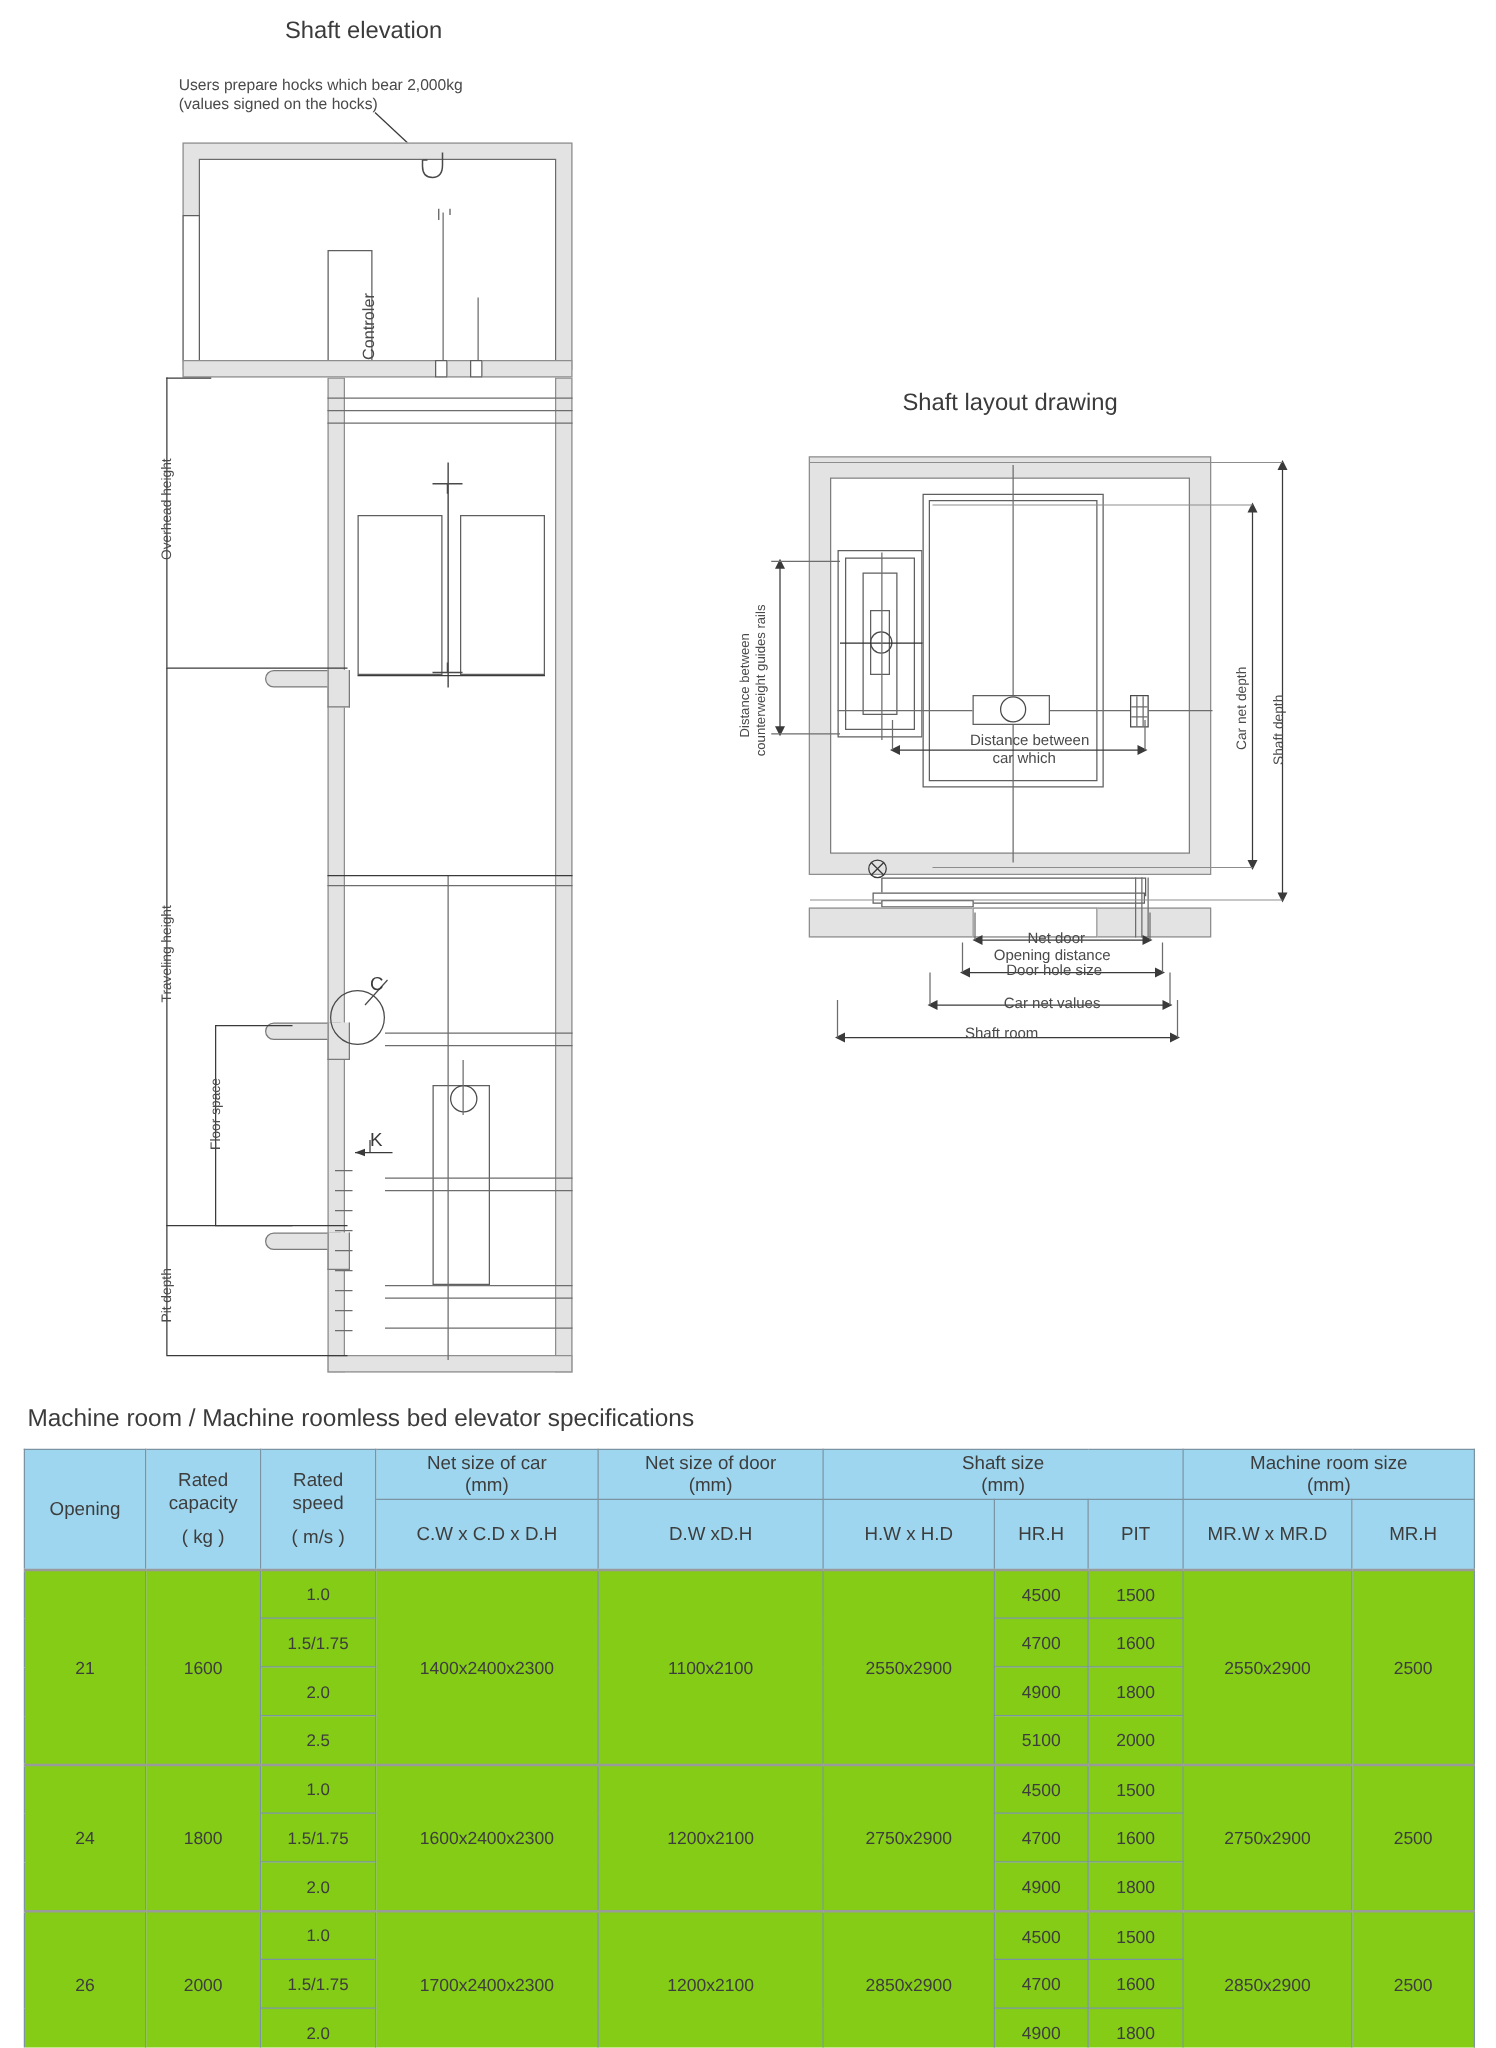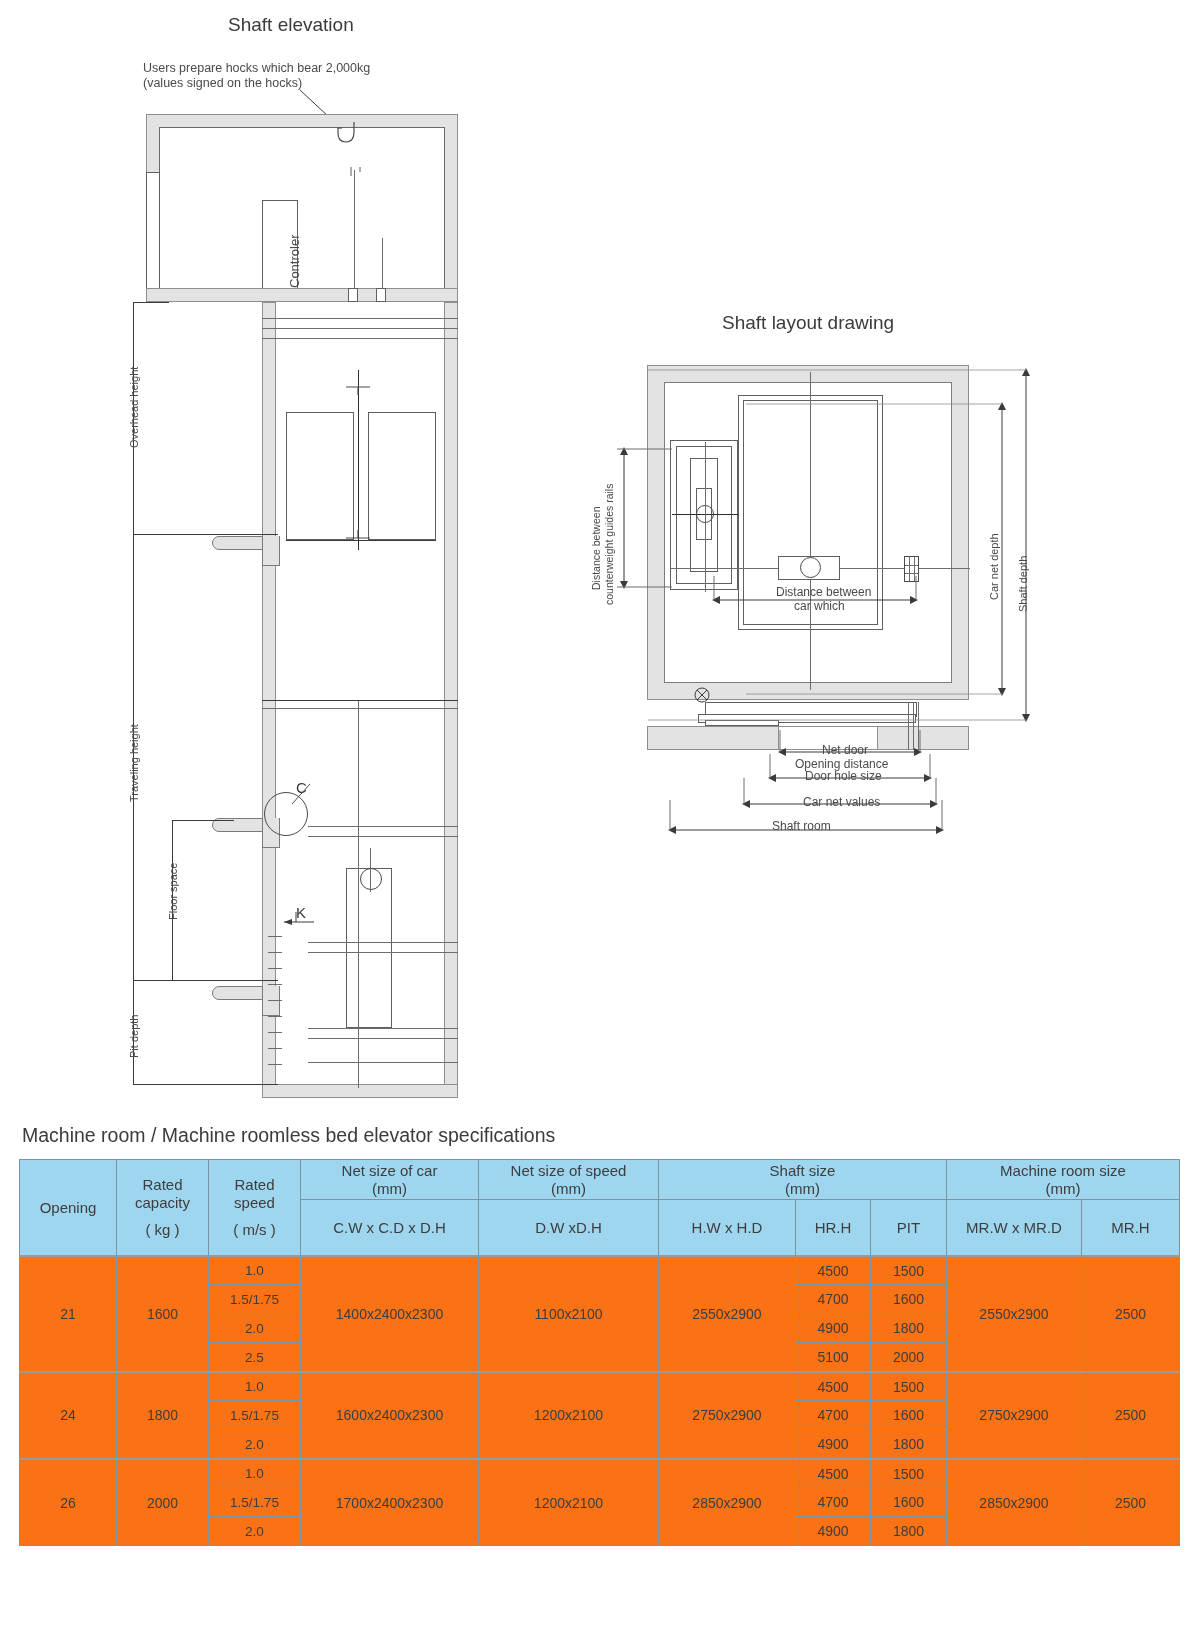--- a/index.html
+++ b/index.html
@@ -84,22 +84,22 @@
     padding: 2px 2px;
     font-weight: normal;
   }
   table.spec thead th {
     background: #9fd6ef;
     font-size: 15px;
     line-height: 1.18;
     color: #3d3d3d;
   }
   table.spec tbody td {
-    background: #f97316;
-    height: 29px;
+    background: #84cc16;
+    height: 39px;
     font-size: 14px;
   }
   table.spec tbody td.spd { font-size: 13.5px; }
   .grp-top { border-top: 2px solid #9a9a9a !important; }
   .outer-b { border: 1px solid #56707e; }
   .bracket {
     position: absolute;
     background: #e3e3e3;
     border: 1px solid #7a7a7a;
     border-radius: 7px 2px 2px 7px;
@@ -381,21 +381,21 @@
       <th rowspan="2">
         <div>Rated</div>
         <div>speed</div>
         <div style="margin-top:9px">( m/s )</div>
       </th>
       <th>
         <div>Net size of car</div>
         <div>(mm)</div>
       </th>
       <th>
-        <div>Net size of speed</div>
+        <div>Net size of door</div>
         <div>(mm)</div>
       </th>
       <th colspan="3">
         <div>Shaft size</div>
         <div>(mm)</div>
       </th>
       <th colspan="2">
         <div>Machine room size</div>
         <div>(mm)</div>
       </th>

